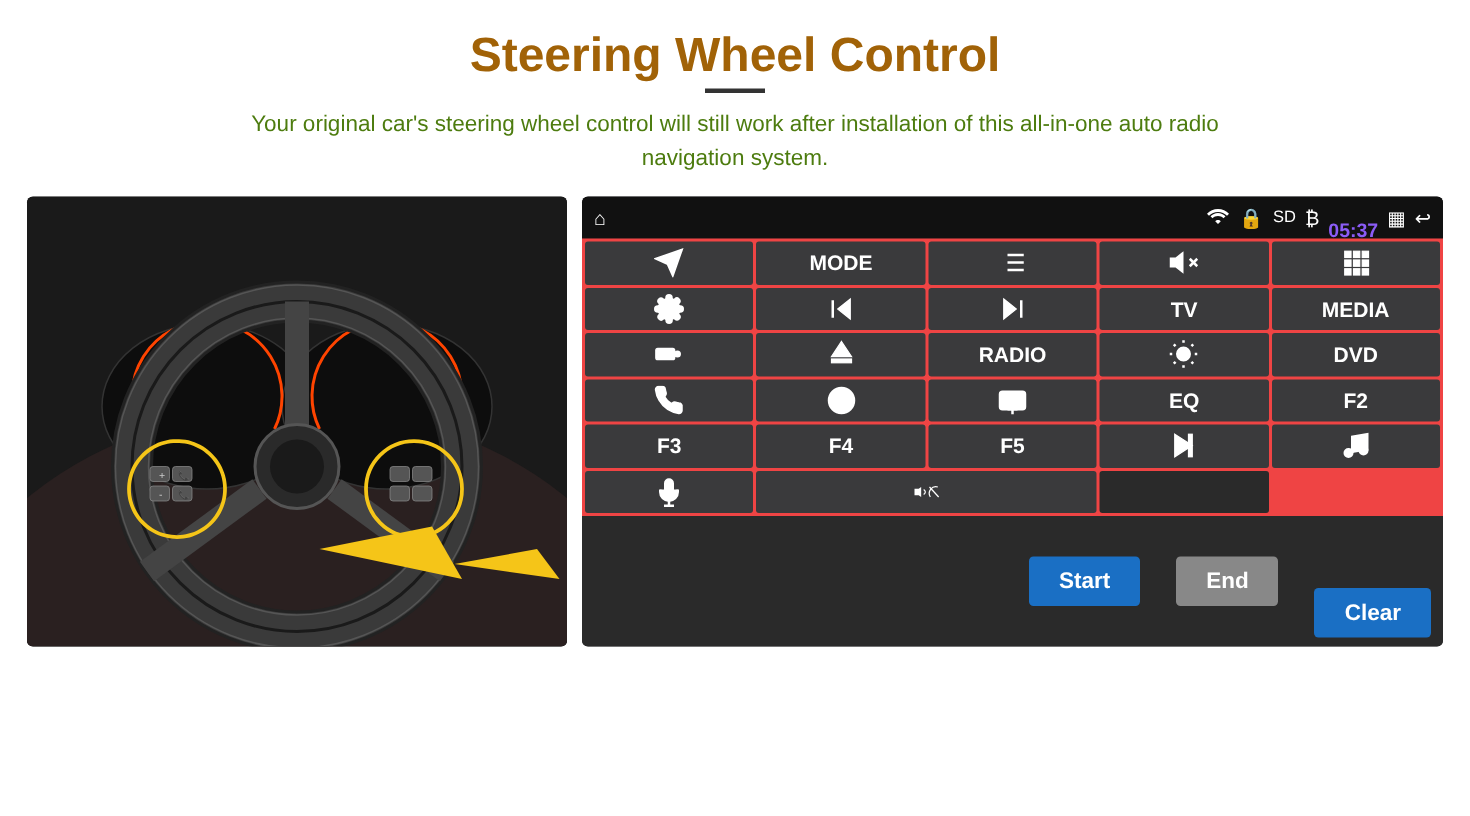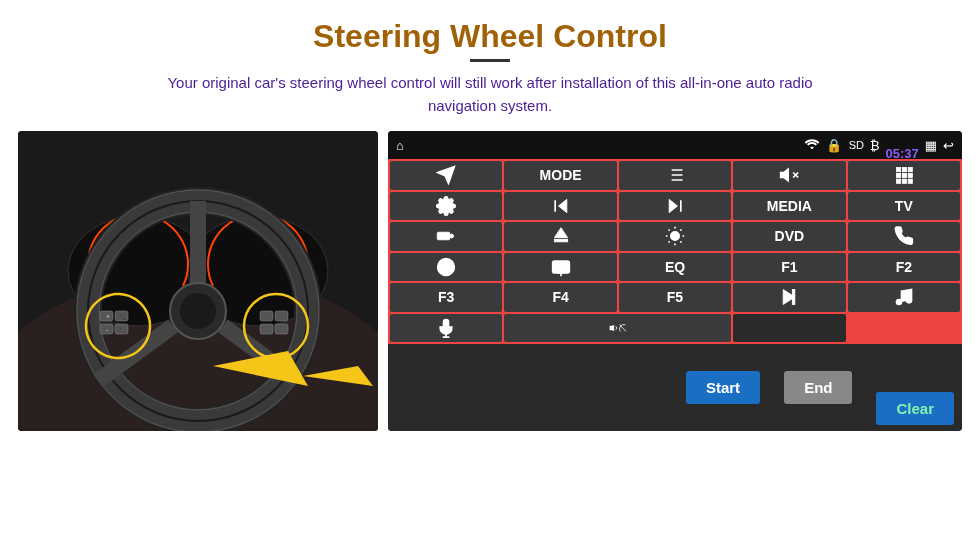--- a/index.html
+++ b/index.html
@@ -20,21 +20,21 @@
     }
     .title-divider {
       width: 40px;
       height: 3px;
       background: #333;
       margin: 0 auto 10px;
     }
     .subtitle {
       text-align: center;
       font-size: 15px;
-      color: #4c1d95;
+      color: #4d7c0f;
       max-width: 680px;
       margin: 0 auto 14px;
       line-height: 1.5;
     }
     .content-area {
       display: flex;
       flex-direction: row;
       padding: 0 18px;
       gap: 10px;
     }
@@ -141,21 +141,21 @@
       color: #fff;
       border: none;
       padding: 8px 20px;
       font-size: 15px;
       border-radius: 3px;
       cursor: pointer;
       font-weight: 600;
     }
     .btn-clear {
       background: #1a6fc4;
-      color: #86efac;
+      color: #ffffff;
       border: none;
       padding: 8px 20px;
       font-size: 15px;
       border-radius: 3px;
       cursor: pointer;
       font-weight: 600;
       margin-top: 42px;
     }
     
     .grid-cell.last-row-wide {
@@ -293,36 +293,37 @@
             <polygon points="19 20 9 12 19 4 19 20"></polygon>
             <line x1="5" y1="19" x2="5" y2="5" stroke="white" stroke-width="2"></line>
           </svg>
       </div>
       <div class="grid-cell">
         <svg viewBox="0 0 24 24" fill="white">
             <polygon points="5 4 15 12 5 20 5 4"></polygon>
             <line x1="19" y1="5" x2="19" y2="19" stroke="white" stroke-width="2"></line>
           </svg>
       </div>
+      <div class="grid-cell text-cell">TV</div>
       <div class="grid-cell text-cell">MEDIA</div>
-      <div class="grid-cell text-cell">TV</div>
 
       <div class="grid-cell">
         <svg viewBox="0 0 32 20" fill="none" stroke="white" stroke-width="1.5">
             <rect x="2" y="4" width="20" height="12" rx="2"></rect>
             <circle cx="25" cy="10" r="3"></circle>
             <text x="4" y="13" font-size="7" fill="white" stroke="none">360</text>
           </svg>
       </div>
       <div class="grid-cell">
         <svg viewBox="0 0 24 24" fill="white">
             <polygon points="12 2 20 14 4 14 12 2"></polygon>
             <rect x="4" y="16" width="16" height="3"></rect>
           </svg>
       </div>
+      <div class="grid-cell text-cell">RADIO</div>
       <div class="grid-cell">
         <svg viewBox="0 0 24 24" fill="none" stroke="white" stroke-width="2">
             <circle cx="12" cy="12" r="5"></circle>
             <line x1="12" y1="1" x2="12" y2="3"></line>
             <line x1="12" y1="21" x2="12" y2="23"></line>
             <line x1="4.22" y1="4.22" x2="5.64" y2="5.64"></line>
             <line x1="18.36" y1="18.36" x2="19.78" y2="19.78"></line>
             <line x1="1" y1="12" x2="3" y2="12"></line>
             <line x1="21" y1="12" x2="23" y2="12"></line>
             <line x1="4.22" y1="19.78" x2="5.64" y2="18.36"></line>
@@ -343,21 +344,20 @@
           </svg>
       </div>
       <div class="grid-cell">
         <svg viewBox="0 0 24 24" fill="none" stroke="white" stroke-width="2">
             <rect x="2" y="5" width="20" height="14" rx="2"></rect>
             <line x1="8" y1="19" x2="16" y2="19"></line>
             <line x1="12" y1="19" x2="12" y2="23"></line>
           </svg>
       </div>
       <div class="grid-cell text-cell">EQ</div>
-      <div class="grid-cell text-cell">F1</div>
 
       <div class="grid-cell text-cell">F2</div>
       <div class="grid-cell text-cell">F3</div>
       <div class="grid-cell text-cell">F4</div>
       <div class="grid-cell text-cell">F5</div>
       <div class="grid-cell">
         <svg viewBox="0 0 24 24" fill="white">
             <polygon points="5 3 19 12 5 21 5 3"></polygon>
             <rect x="16" y="3" width="3" height="18"></rect>
           </svg>

